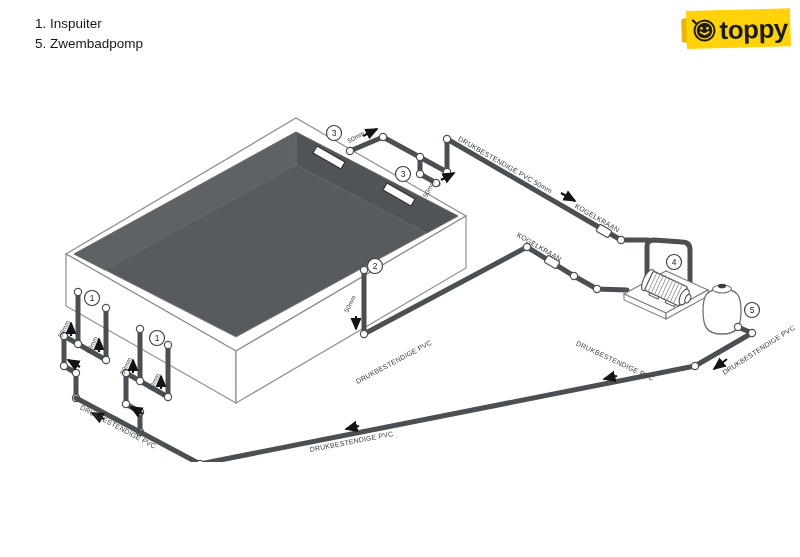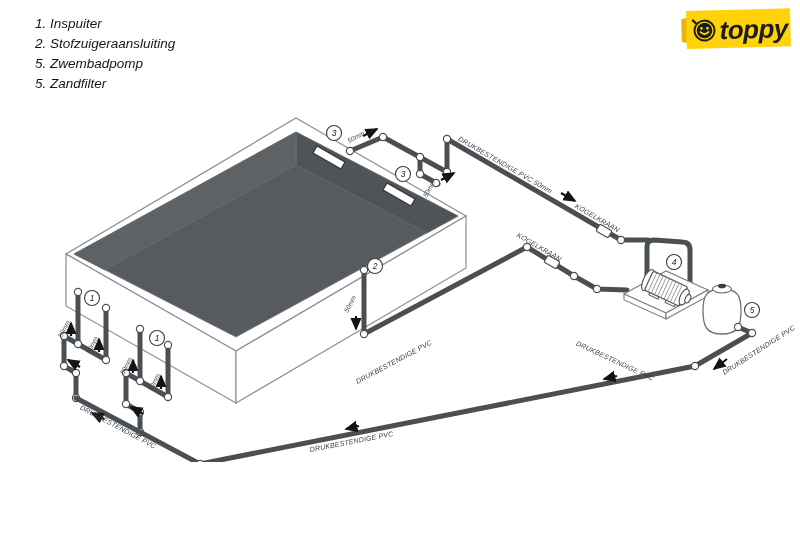--- a/index.html
+++ b/index.html
@@ -1,34 +1,32 @@
 <!DOCTYPE html>
 <html><head>
 <meta charset="utf-8">
 <style>
   html,body{margin:0;padding:0;background:#fff;}
   .stage{position:relative;width:800px;height:462px;background:#fff;overflow:hidden;
-         font-family:"Liberation Sans",sans-serif;font-style:italic;}
+         font-family:"Liberation Sans",sans-serif;}
   .legend{position:absolute;left:35px;top:14px;font-size:13.5px;line-height:20px;color:#161616;}
   svg{position:absolute;left:0;top:0;}
   .plabel{font-family:"Liberation Sans",sans-serif;font-size:7px;fill:#3d4144;letter-spacing:.2px;}
   .psize{font-family:"Liberation Sans",s ans-serif;font-size:6.5px;fill:#3d4144;}
   .callout{font-family:"Liberation Sans",sans-serif;font-size:8.5px;fill:#222;}
   .logotext{font-family:"Liberation Sans",sans-serif;font-weight:bold;font-size:26px;fill:#1c1c1c;letter-spacing:-.5px;}
 </style>
 </head>
 <body>
 
 <div class="stage">
 
   <div class="legend">
     <div>1. Inspuiter</div>
-    <div>2. Stofzuigeraansluiting</div>
     <div>5. Zwembadpomp</div>
-    <div>5. Zandfilter</div>
   </div>
 
   <svg width="800" height="557" viewBox="0 0 800 557">
     <defs>
       <marker id="arw" markerWidth="8" markerHeight="8" refX="5.2" refY="2.6" orient="auto">
         <path d="M0,0 L6,2.6 L0,5.2 Z" fill="#141414"></path>
       </marker>
     </defs>
 
     <g>

